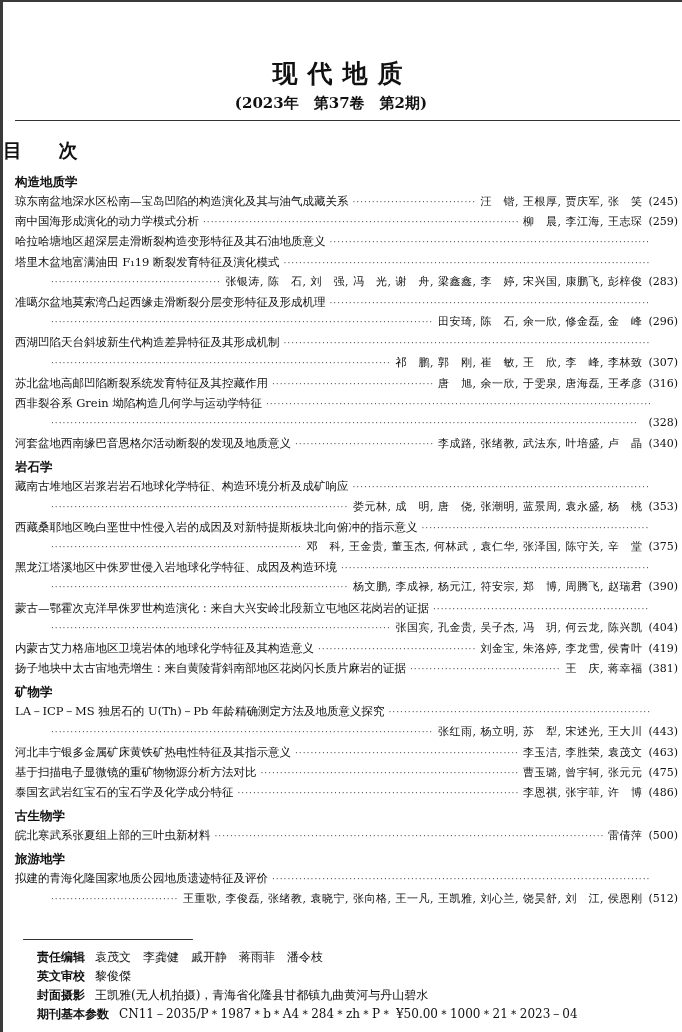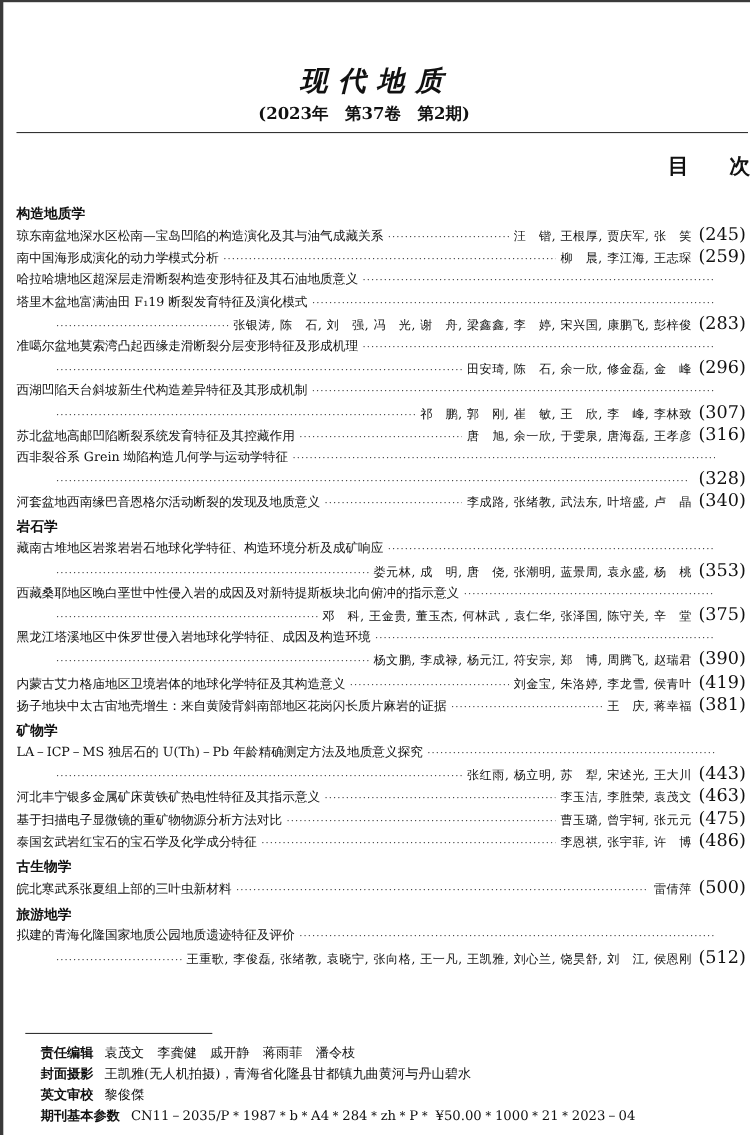--- a/index.html
+++ b/index.html
@@ -10,53 +10,53 @@
     color: #111;
     position: relative;
   }
   .frame-top { position: absolute; left: 0; top: 0; width: 682px; height: 2px; background: #3a3a3a; }
   .frame-left { position: absolute; left: 0; top: 0; width: 3px; height: 1032px; background: #3a3a3a; }
   .page { position: absolute; left: 3px; top: 2px; width: 679px; height: 1030px; }
 
   .journal-title {
     position: absolute; top: 55px; left: 0; width: 679px; text-align: center;
     font-family: "DejaVu Sans", sans-serif; font-weight: bold; font-size: 25px;
-    letter-spacing: 10px; color: #111; font-style: italic;
+    letter-spacing: 10px; color: #111;
   }
   .issue-info {
     position: absolute; top: 92px; left: 0; width: 656px; text-align: center;
     font-family: "DejaVu Serif", serif; font-weight: bold; font-size: 15px; color: #111;
   }
   .top-rule { position: absolute; top: 118px; left: 12px; width: 665px; height: 1px; background: #333; }
   .toc-heading {
-    position: absolute; top: 136px; left: 0; width: 679px; text-align: right;
+    position: absolute; top: 136px; left: 0; width: 679px; text-align: left;
     font-family: "DejaVu Sans", sans-serif; font-weight: bold; font-size: 19px;
     word-spacing: 30px; color: #111;
   }
 
   .toc { position: absolute; top: 170px; left: 12px; width: 663px; }
   .section-title {
     font-family: "DejaVu Sans", sans-serif; font-weight: bold; font-size: 12.5px;
     height: 19px; line-height: 19px; margin-top: 4px;
   }
-  .section:first-child .section-title { margin-top: 12px; }
+  .section:first-child .section-title { margin-top: 0; }
   .line {
     display: flex; align-items: baseline; height: 20.2px; line-height: 20.2px;
     font-size: 11.5px; white-space: nowrap; overflow: hidden;
   }
   .line.indent { padding-left: 32px; }
   .title-text { flex: 0 0 auto; }
   .dots {
     flex: 1 1 auto; overflow: hidden; margin: 0 4px; color: #444;
     font-size: 9px; letter-spacing: 1px;
   }
   .dots::before { content: "··································································································································································································"; }
   .line.trail .dots { margin-right: 28px; }
   .authors { flex: 0 0 auto; font-size: 11px; letter-spacing: 0.5px; }
-  .page-no { flex: 0 0 auto; margin-left: 6px; font-size: 16px; }
+  .page-no { flex: 0 0 auto; margin-left: 6px; font-size: 11px; }
 
   .bottom-rule { position: absolute; top: 937px; left: 20px; width: 170px; height: 1px; background: #333; }
   .credits { position: absolute; top: 946px; left: 34px; width: 640px; }
   .credit-row { height: 19px; line-height: 19px; font-size: 12px; white-space: nowrap; }
   .credit-label { font-family: "DejaVu Sans", sans-serif; font-weight: bold; margin-right: 10px; }
   .credit-value { font-family: "DejaVu Serif", serif; }
 </style>
 </head>
 <body>
 
@@ -183,20 +183,31 @@
             <span class="title-text">黑龙江塔溪地区中侏罗世侵入岩地球化学特征、成因及构造环境</span>
             <span class="dots"></span>
           </div>
           <div class="line indent">
             <span class="dots"></span>
             <span class="authors">杨文鹏, 李成禄, 杨元江, 符安宗, 郑　博, 周腾飞, 赵瑞君</span>
             <span class="page-no">(390)</span>
           </div>
         </div>
         <div>
+          <div class="line trail">
+            <span class="title-text">蒙古—鄂霍次克洋早侏罗世构造演化：来自大兴安岭北段新立屯地区花岗岩的证据</span>
+            <span class="dots"></span>
+          </div>
+          <div class="line indent">
+            <span class="dots"></span>
+            <span class="authors">张国宾, 孔金贵, 吴子杰, 冯　玥, 何云龙, 陈兴凯</span>
+            <span class="page-no">(404)</span>
+          </div>
+        </div>
+        <div>
           <div class="line">
             <span class="title-text">内蒙古艾力格庙地区卫境岩体的地球化学特征及其构造意义</span>
             <span class="dots"></span>
             <span class="authors">刘金宝, 朱洛婷, 李龙雪, 侯青叶</span>
             <span class="page-no">(419)</span>
           </div>
         </div>
         <div>
           <div class="line">
             <span class="title-text">扬子地块中太古宙地壳增生：来自黄陵背斜南部地区花岗闪长质片麻岩的证据</span>
@@ -267,17 +278,17 @@
             <span class="authors">王重歌, 李俊磊, 张绪教, 袁晓宁, 张向格, 王一凡, 王凯雅, 刘心兰, 饶昊舒, 刘　江, 侯恩刚</span>
             <span class="page-no">(512)</span>
           </div>
         </div>
       </div>
     </div>
 
   <div class="bottom-rule"></div>
   <div class="credits" id="credits">
       <div class="credit-row"><span class="credit-label">责任编辑</span><span class="credit-value">袁茂文　李龚健　戚开静　蒋雨菲　潘令枝</span></div>
+      <div class="credit-row"><span class="credit-label">英文审校</span><span class="credit-value">黎俊傑</span></div>
       <div class="credit-row"><span class="credit-label">封面摄影</span><span class="credit-value">王凯雅(无人机拍摄)，青海省化隆县甘都镇九曲黄河与丹山碧水</span></div>
-      <div class="credit-row"><span class="credit-label">英文审校</span><span class="credit-value">黎俊傑</span></div>
       <div class="credit-row"><span class="credit-label">期刊基本参数</span><span class="credit-value">CN11－2035/P＊1987＊b＊A4＊284＊zh＊P＊ ¥50.00＊1000＊21＊2023－04</span></div>
     </div>
 </div>
 
 </body></html>

